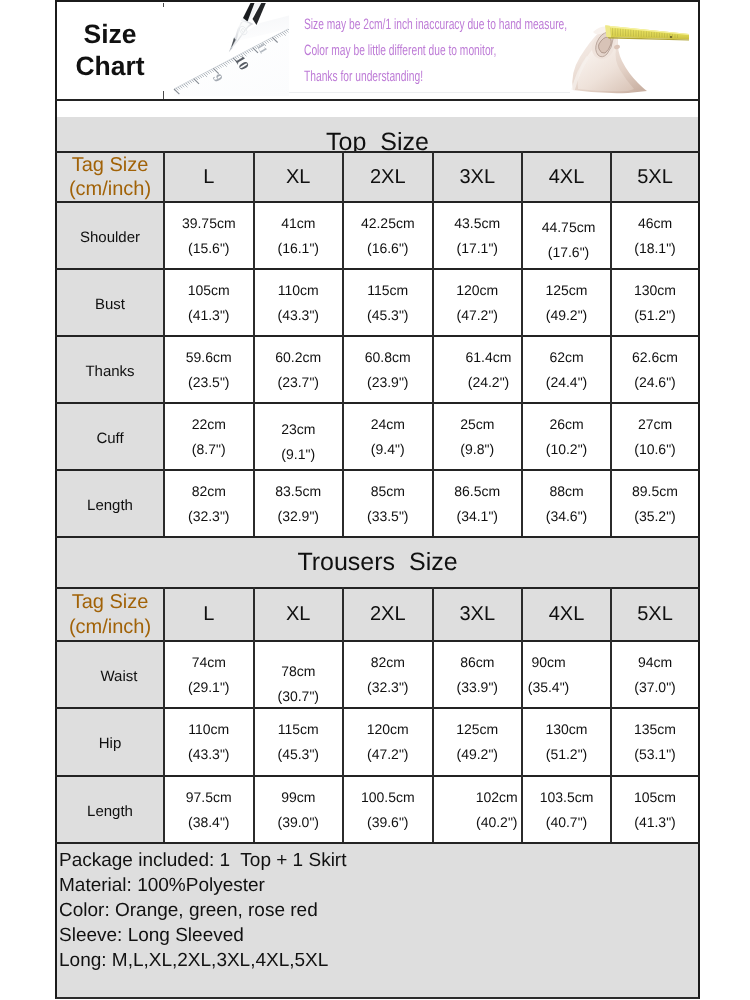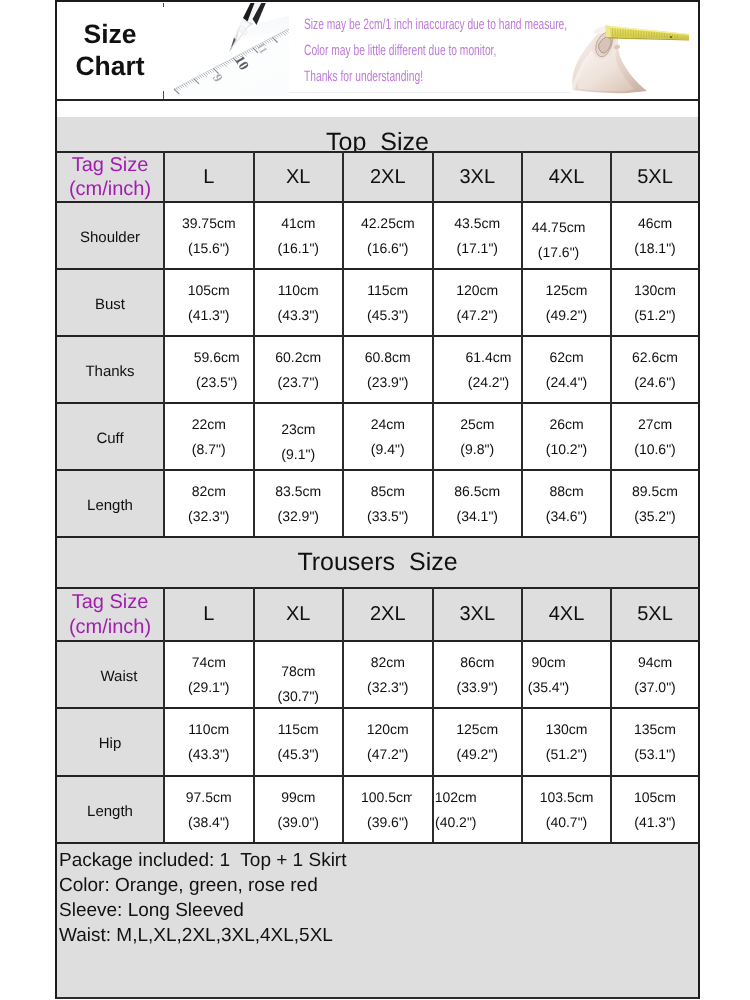--- a/index.html
+++ b/index.html
@@ -90,21 +90,21 @@
     align-items: center;
     justify-content: center;
     flex-direction: column;
     text-align: center;
     color: #101010;
     box-sizing: border-box;
   }
   .bg-grey { background: #dedede; }
   .bg-white { background: #ffffff; }
   .section-title { font-size: 25px; white-space: pre; letter-spacing: 0; }
-  .tagsize { color: #a21caf; font-size: 20px; line-height: 24.5px; }
+  .tagsize { color: #a16207; font-size: 20px; line-height: 24.5px; }
   .sizehdr { font-size: 20px; }
   .rowlabel { font-size: 15px; padding-top: 3px; }
   .val { font-size: 14px; line-height: 24.8px; }
 
   
   #desc {
     position: absolute;
     left: 0; width: 641px;
     background: #dedede;
     padding: 5px 0 0 2px;
@@ -333,21 +333,21 @@
             <span>(16.1")</span>
           </div>
           <div class="cell bg-white val" style="left:287px;top:201px;width:87.5px;height:65px">
             <span>42.25cm</span>
             <span>(16.6")</span>
           </div>
           <div class="cell bg-white val" style="left:376.5px;top:201px;width:87.5px;height:65px">
             <span>43.5cm</span>
             <span>(17.1")</span>
           </div>
-          <div class="cell bg-white val" style="left:458px;top:201px;width:87px;height:74px">
+          <div class="cell bg-white val" style="left:468px;top:201px;width:87px;height:74px">
             <span>44.75cm</span>
             <span>(17.6")</span>
           </div>
           <div class="cell bg-white val" style="left:555px;top:201px;width:86px;height:65px">
             <span>46cm</span>
             <span>(18.1")</span>
           </div>
           <div class="hline" style="top:266px"></div>
           <div class="cell bg-grey rowlabel" style="left:0px;top:268px;width:106px;height:65px">Bust</div>
           <div class="cell bg-white val" style="left:108px;top:268px;width:87.5px;height:65px">
@@ -369,21 +369,21 @@
           <div class="cell bg-white val" style="left:466px;top:268px;width:87px;height:65px">
             <span>125cm</span>
             <span>(49.2")</span>
           </div>
           <div class="cell bg-white val" style="left:555px;top:268px;width:86px;height:65px">
             <span>130cm</span>
             <span>(51.2")</span>
           </div>
           <div class="hline" style="top:333px"></div>
           <div class="cell bg-grey rowlabel" style="left:0px;top:335px;width:106px;height:65px">Thanks</div>
-          <div class="cell bg-white val" style="left:116px;top:335px;width:87.5px;height:65px">
+          <div class="cell bg-white val" style="left:108px;top:335px;width:87.5px;height:65px">
             <span>59.6cm</span>
             <span>(23.5")</span>
           </div>
           <div class="cell bg-white val" style="left:197.5px;top:335px;width:87.5px;height:65px">
             <span>60.2cm</span>
             <span>(23.7")</span>
           </div>
           <div class="cell bg-white val" style="left:287px;top:335px;width:87.5px;height:65px">
             <span>60.8cm</span>
             <span>(23.9")</span>
@@ -530,41 +530,42 @@
             <span>(38.4")</span>
           </div>
           <div class="cell bg-white val" style="left:197.5px;top:775px;width:87.5px;height:65px">
             <span>99cm</span>
             <span>(39.0")</span>
           </div>
           <div class="cell bg-white val" style="left:287px;top:775px;width:87.5px;height:65px">
             <span>100.5cm</span>
             <span>(39.6")</span>
           </div>
-          <div class="cell bg-white val" style="left:355px;top:775px;width:87.5px;height:65px">
+          <div class="cell bg-white val" style="left:396px;top:775px;width:87.5px;height:65px">
             <span>102cm</span>
             <span>(40.2")</span>
           </div>
           <div class="cell bg-white val" style="left:466px;top:775px;width:87px;height:65px">
             <span>103.5cm</span>
             <span>(40.7")</span>
           </div>
           <div class="cell bg-white val" style="left:555px;top:775px;width:86px;height:65px">
             <span>105cm</span>
             <span>(41.3")</span>
           </div>
           <div class="vline" style="left:106px;top:585px;height:255px"></div>
           <div class="vline" style="left:195.5px;top:585px;height:255px"></div>
           <div class="vline" style="left:285px;top:585px;height:255px"></div>
           <div class="vline" style="left:374.5px;top:585px;height:255px"></div>
           <div class="vline" style="left:464px;top:585px;height:255px"></div>
           <div class="vline" style="left:553px;top:585px;height:255px"></div>
           <div class="hline" style="top:840px"></div>
           <div id="desc" style="top:842px;height:153px">
             <div class="desc-line">Package included: 1  Top + 1 Skirt</div>
+            <div class="desc-line">Material: 100%Polyester</div>
             <div class="desc-line">Color: Orange, green, rose red</div>
             <div class="desc-line">Sleeve: Long Sleeved</div>
-            <div class="desc-line">Waist: M,L,XL,2XL,3XL,4XL,5XL</div>
+            <div class="desc-line">Long: M,L,XL,2XL,3XL,4XL,5XL</div>
           </div>
         </div>
    </div>
   </div>
 </div>
 
 </body></html>

